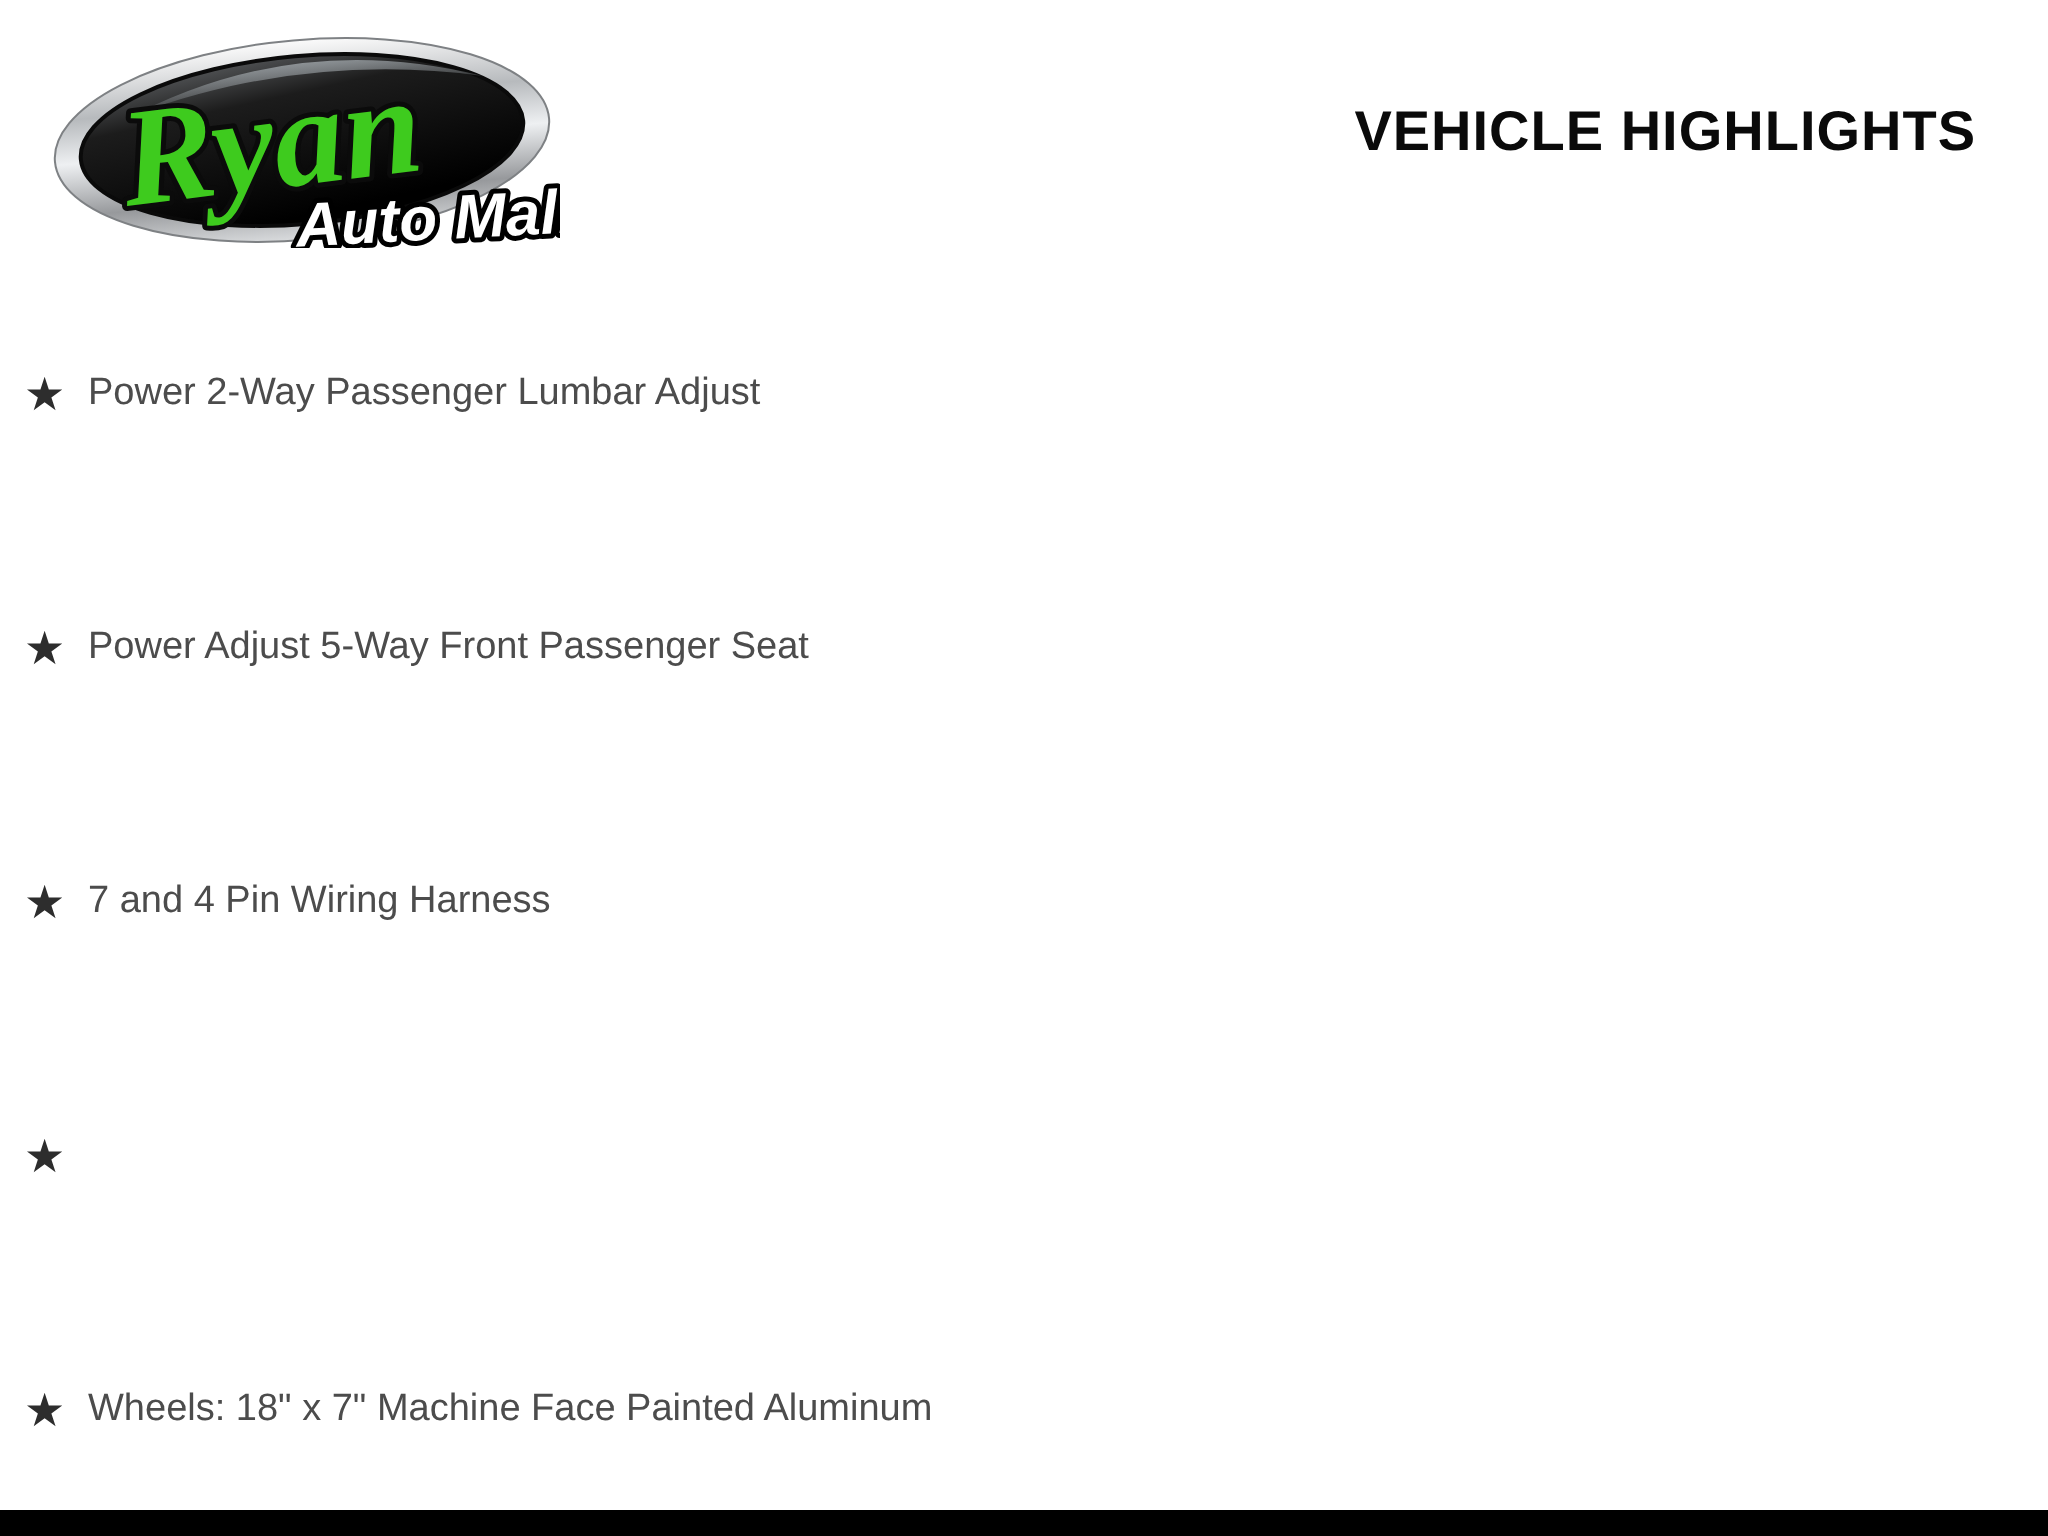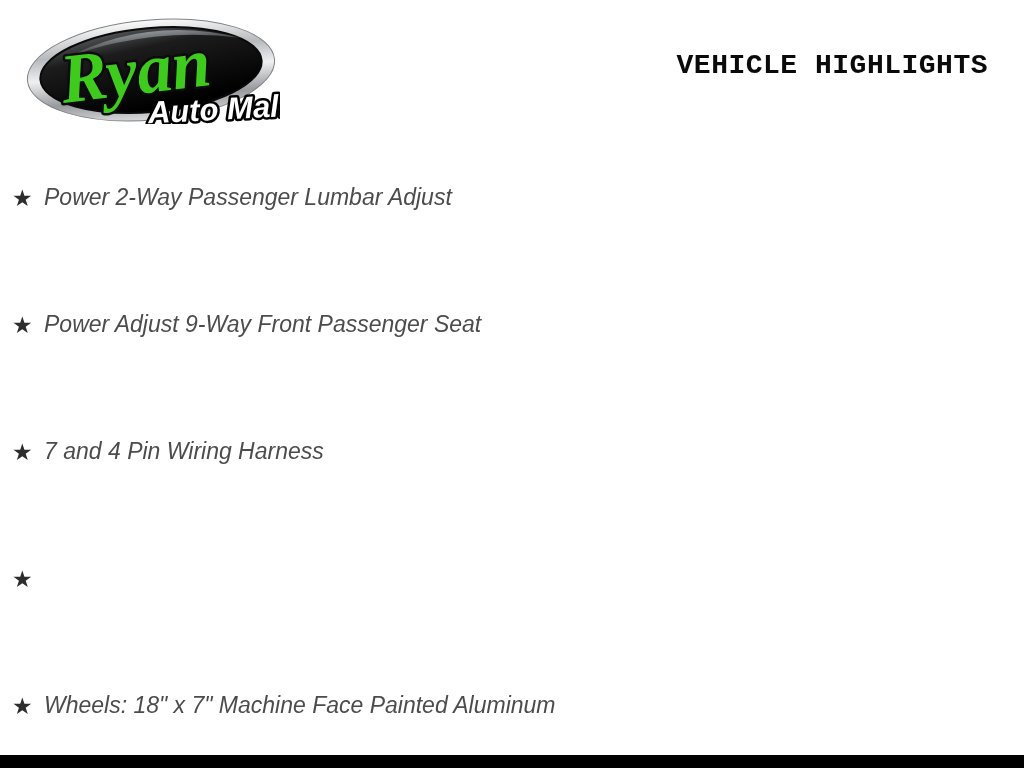--- a/index.html
+++ b/index.html
@@ -12,21 +12,21 @@
     position: absolute; inset: 0; background: #ffffff;
   }
 
   
   .logo-wrap {
     position: absolute; left: 22px; top: 8px; width: 258px; height: 116px;
   }
   .page-title {
     position: absolute; top: 50px; right: 36px;
     font-size: 28px; font-weight: bold; color: #0a0a0a;
-    letter-spacing: 0.5px; white-space: nowrap; font-family: Liberation Mono, monospace;
+    letter-spacing: 0.5px; white-space: nowrap;
   }
 
   
   .highlights-list {
     list-style: none; position: absolute; left: 0; top: 0; width: 100%;
   }
   .highlight-item {
     position: absolute; left: 12px; width: 990px;
     display: flex; align-items: center;
     height: 30px;
@@ -36,21 +36,21 @@
   .highlight-item:nth-child(3) { top: 436px; }
   .highlight-item:nth-child(4) { top: 563px; }
   .highlight-item:nth-child(5) { top: 690px; }
   .star {
     color: #2d2d2d; font-size: 23px; line-height: 1;
     width: 32px; flex: 0 0 32px; text-align: left;
     font-family: "DejaVu Sans", sans-serif;
     padding-top: 2px;
   }
   .highlight-label {
-    color: #4c4c4c; font-size: 23px; line-height: 1.15; white-space: nowrap; font-style: italic;
+    color: #4c4c4c; font-size: 19px; line-height: 1.15; white-space: nowrap;
   }
 
   
   .bottom-bar {
     position: absolute; left: 0; right: 0; bottom: 0; height: 13px;
     background: #000000;
   }
 
   
   .logo-svg text { paint-order: stroke; }
@@ -92,21 +92,21 @@
 
   <div class="page-title">VEHICLE HIGHLIGHTS</div>
 
   <ul class="highlights-list">
     <li class="highlight-item">
       <span class="star">★</span>
       <span class="highlight-label">Power 2-Way Passenger Lumbar Adjust</span>
     </li>
     <li class="highlight-item">
       <span class="star">★</span>
-      <span class="highlight-label">Power Adjust 9-Way Front Passenger Seat</span>
+      <span class="highlight-label">Power Adjust 5-Way Front Passenger Seat</span>
     </li>
     <li class="highlight-item">
       <span class="star">★</span>
       <span class="highlight-label">7 and 4 Pin Wiring Harness</span>
     </li>
     <li class="highlight-item">
       <span class="star">★</span>
     </li>
     <li class="highlight-item">
       <span class="star">★</span>

